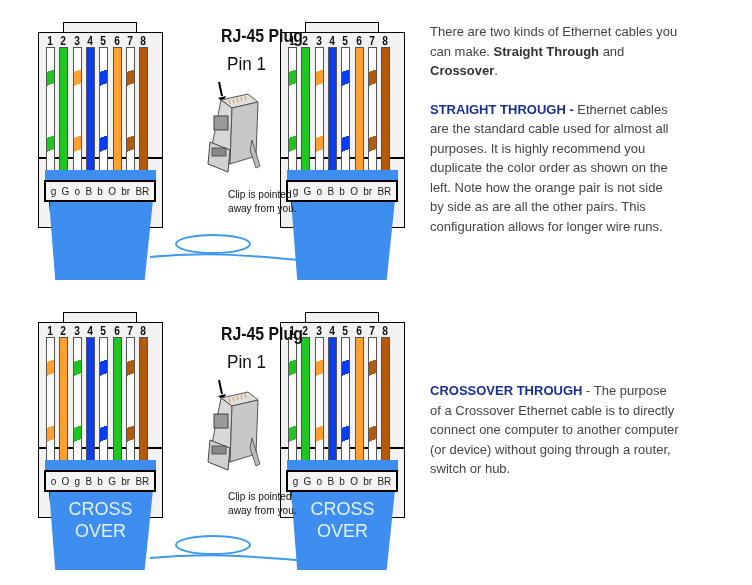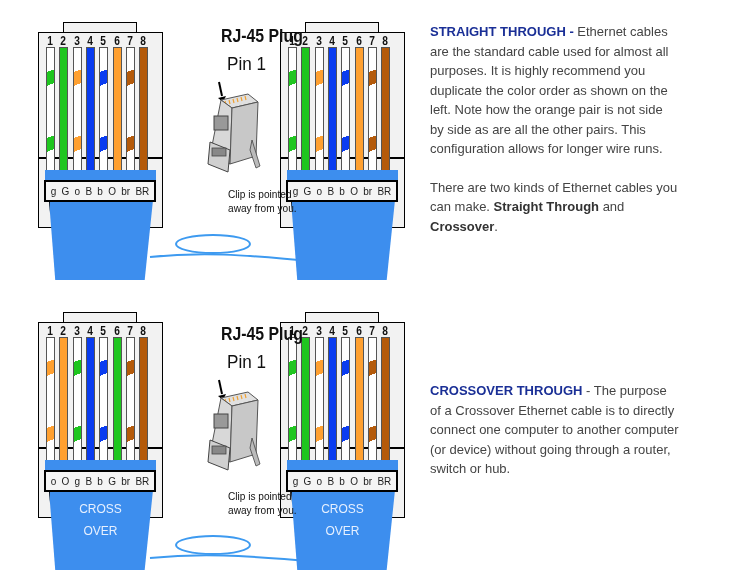--- a/index.html
+++ b/index.html
@@ -9,21 +9,21 @@
   .plug { position: absolute; width: 130px; height: 270px; }
   .plug-outer { position: absolute; left: 8px; top: 12px; width: 125px; height: 196px; background: #f2f2f2; border: 1.5px solid #000; box-sizing: border-box; }
   .plug-tab { position: absolute; left: 33px; top: 2px; width: 74px; height: 11px; background: #f2f2f2; border: 1.5px solid #000; box-sizing: border-box; }
   .plug-divider { position: absolute; left: 8px; top: 137px; width: 125px; height: 1.5px; background: #000; }
   .pin-num { position: absolute; top: 14px; width: 12px; text-align: center; font-family: "Liberation Sans", sans-serif; font-weight: bold; font-size: 12px; color: #111; transform: scaleX(0.85); }
   .wire { position: absolute; top: 27px; width: 9px; height: 126px; border: 1.3px solid #555; box-sizing: border-box; overflow: hidden; }
   .collar { position: absolute; left: 15px; top: 150px; width: 111px; height: 12px; background: #3d8eee; }
   .label-box { position: absolute; left: 14px; top: 160px; width: 112px; height: 22px; background: #f4f4f4; border: 2.5px solid #000; box-sizing: border-box; display: flex; justify-content: space-around; align-items: center; padding: 0 2px; }
   .label-box span { font-family: "Liberation Sans", sans-serif; font-size: 10px; color: #222; }
   .boot { position: absolute; left: 19px; top: 180px; width: 103px; height: 80px; background: #3d8eee; clip-path: polygon(0 0, 100% 0, 92% 100%, 6% 100%); border-left: 1px solid #000; }
-  .boot-text { position: absolute; left: 19px; top: 188px; width: 103px; text-align: center; color: #e6f0ff; font-family: "Liberation Sans", sans-serif; font-size: 12px; line-height: 22px; }
+  .boot-text { position: absolute; left: 19px; top: 188px; width: 103px; text-align: center; color: #e6f0ff; font-family: "Liberation Sans", sans-serif; font-size: 18px; line-height: 22px; }
   .mid { position: absolute; left: 185px; width: 100px; margin-left: 36px; }
   .mid-title { font-family: "Liberation Sans", sans-serif; font-weight: bold; font-size: 18px; color: #111; transform: scaleX(0.88); transform-origin: left; white-space: nowrap; }
   .mid-pin1 { font-family: "Liberation Sans", sans-serif; font-size: 19px; color: #111; margin-top: 6px; margin-left: 6px; transform: scaleX(0.9); transform-origin: left; }
   .mid-clip { font-family: "Liberation Sans", sans-serif; font-size: 11.5px; color: #111; line-height: 14px; margin-left: 7px; transform: scaleX(0.88); transform-origin: left; white-space: nowrap; }
   .text-block { position: absolute; left: 430px; width: 250px; font-family: "Liberation Sans", sans-serif; font-size: 13px; line-height: 19.5px; color: #444; }
   .text-block b { color: #333; }
   .heading-blue { color: #1a2f96; font-weight: bold; }
   .para { margin: 0 0 19px 0; }
 </style>
 </head>
@@ -233,19 +233,19 @@
     <rect x="16" y="68" width="14" height="8" fill="#888" stroke="#444" stroke-width="0.8"></rect>
     <polygon points="56,60 64,86 60,88 54,70" fill="#bbb" stroke="#444" stroke-width="0.8"></polygon>
   </svg>
   <div class="mid" style="top:189px;">
     <div class="mid-clip">Clip is pointed</div>
     <div class="mid-clip">away from you.</div>
   </div>
 </div>
 
 <div class="text-block" style="top:22px;">
+  <p class="para"><span>There are two kinds of Ethernet cables you can make. </span><b>Straight Through</b><span> and </span><b>Crossover</b><span>.</span></p>
   <p class="para"><span class="heading-blue">STRAIGHT THROUGH -</span><span> Ethernet cables are the standard cable used for almost all purposes. It is highly recommend you duplicate the color order as shown on the left. Note how the orange pair is not side by side as are all the other pairs. This configuration allows for longer wire runs.</span></p>
-  <p class="para"><span>There are two kinds of Ethernet cables you can make. </span><b>Straight Through</b><span> and </span><b>Crossover</b><span>.</span></p>
 </div>
 
 <div class="text-block" style="top:381px;">
   <p class="para"><span class="heading-blue">CROSSOVER THROUGH</span><span> - The purpose of a Crossover Ethernet cable is to directly connect one computer to another computer (or device) without going through a router, switch or hub.</span></p>
 </div>
 
 </body></html>

